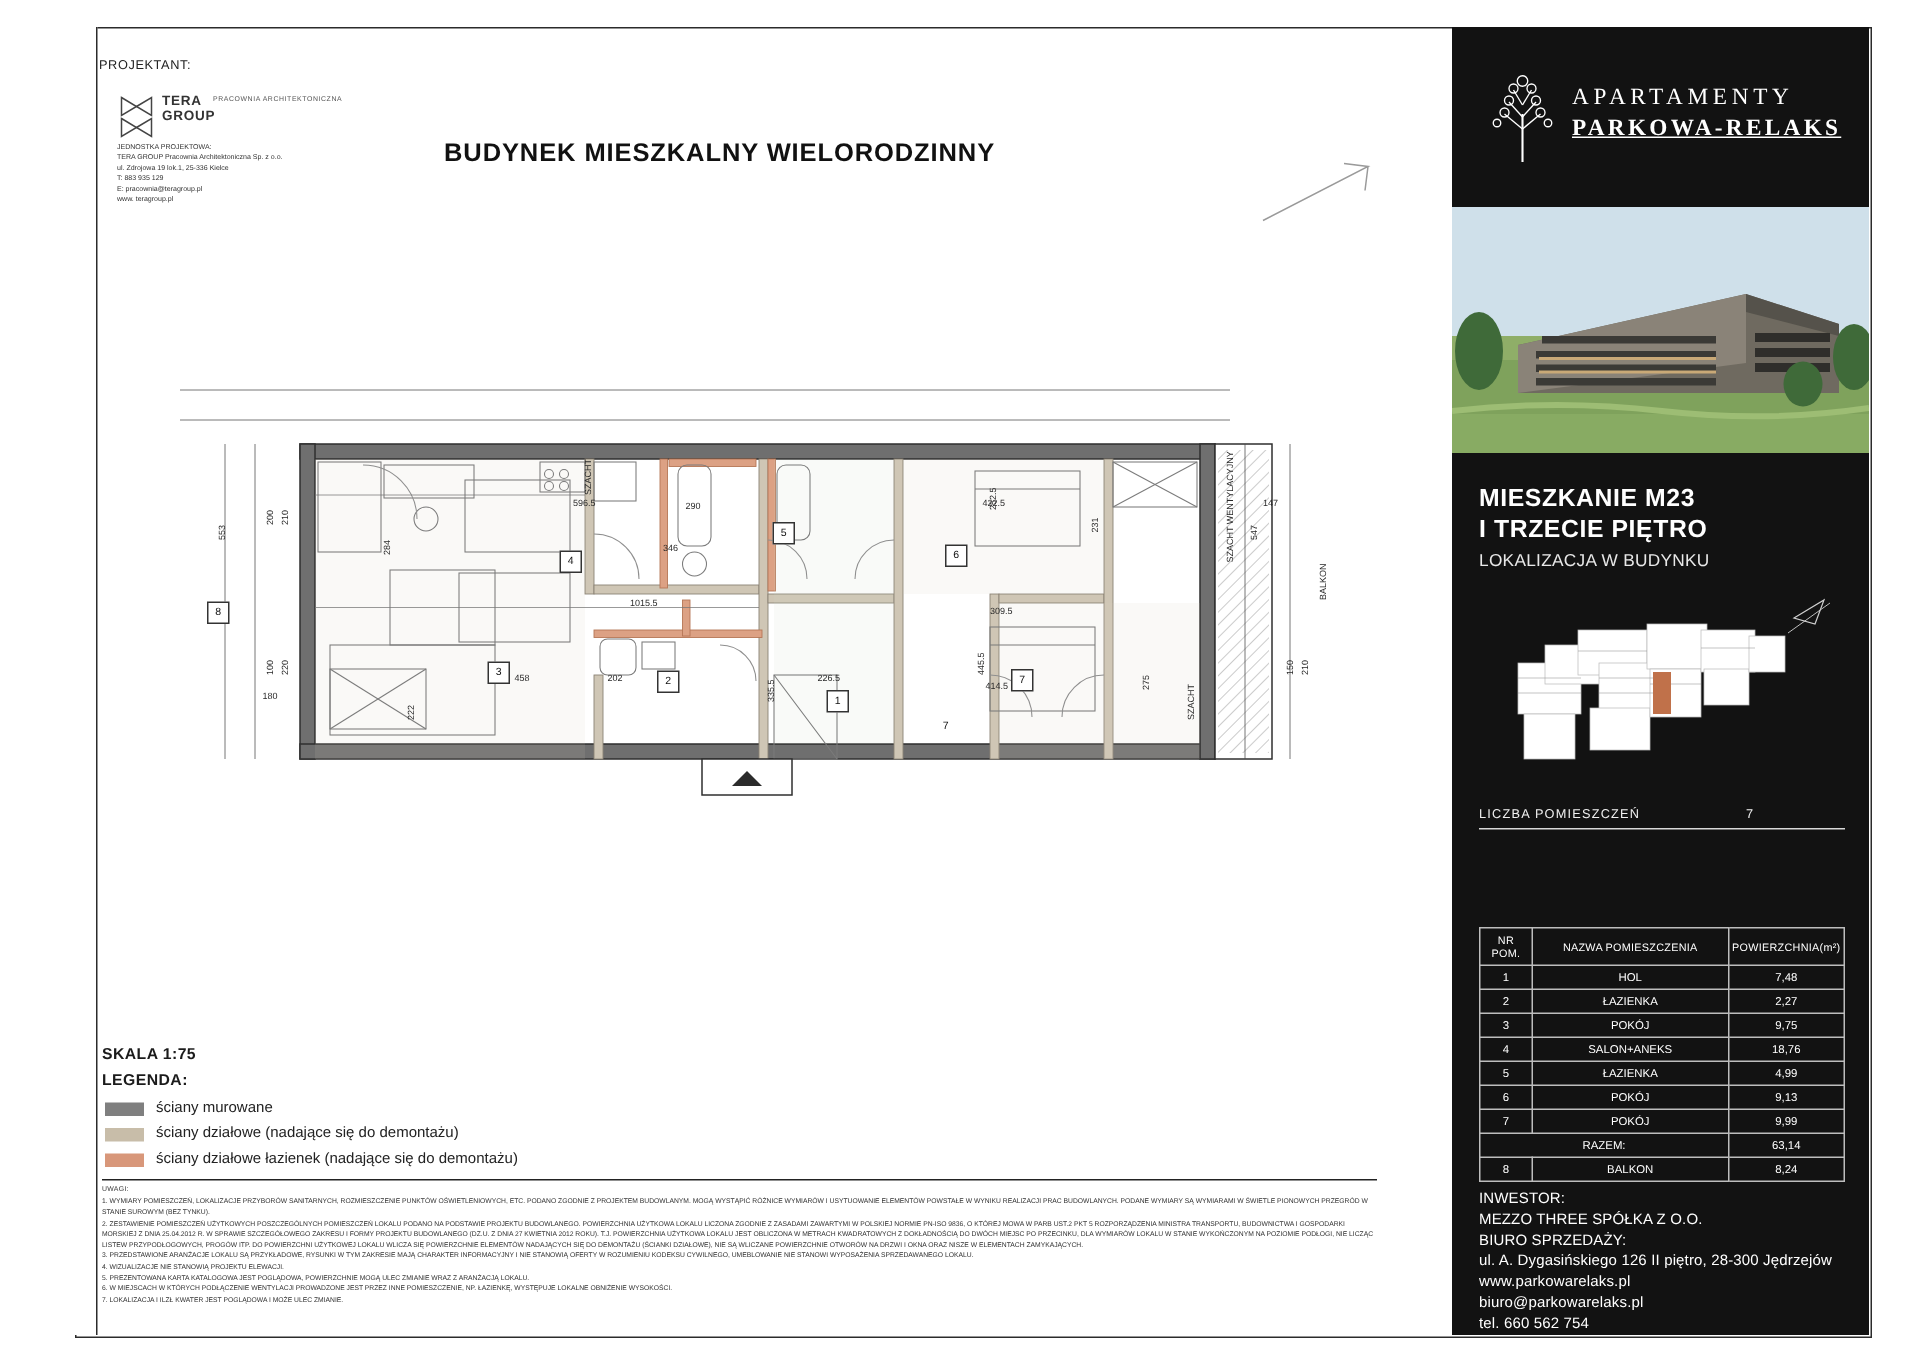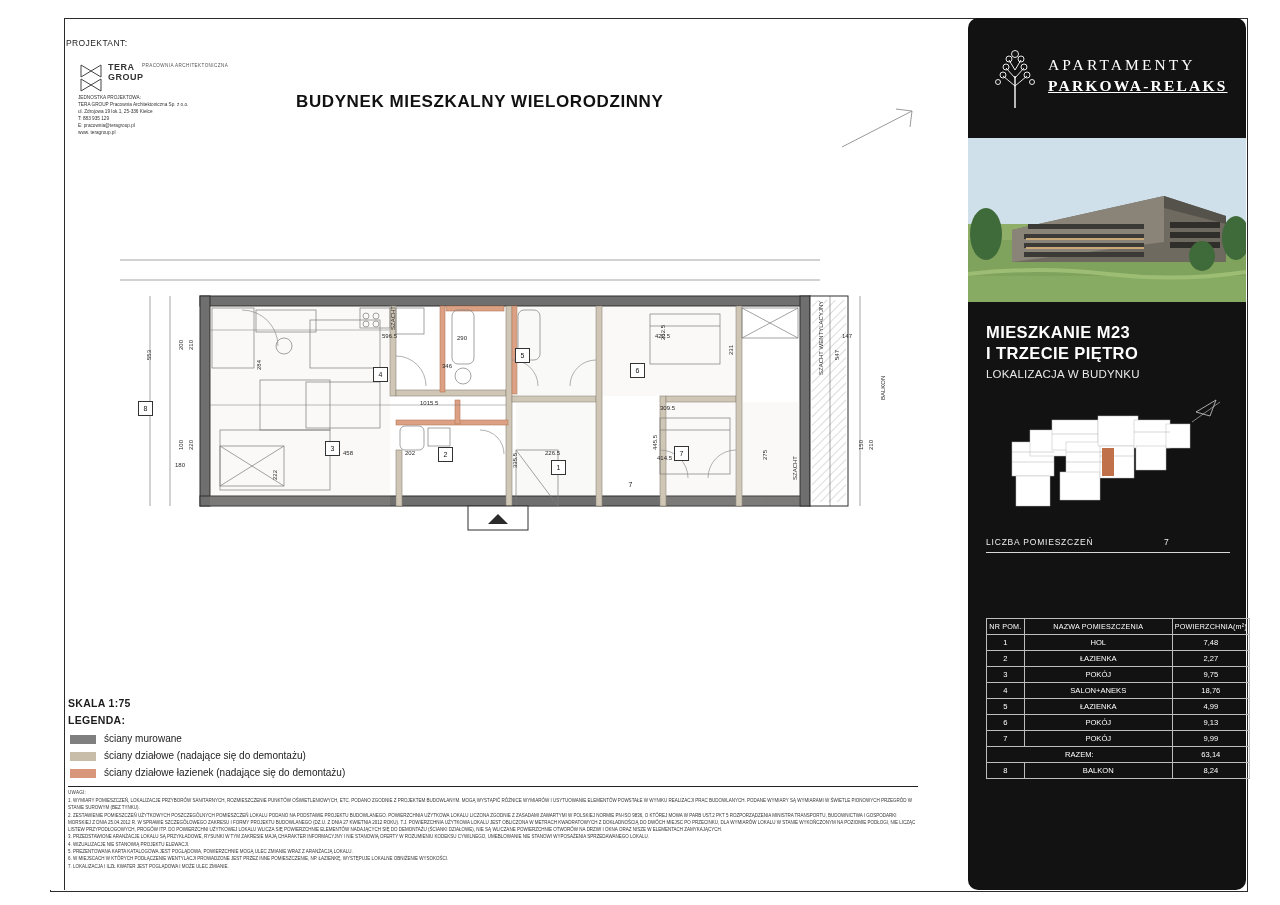--- a/index.html
+++ b/index.html
@@ -21,37 +21,37 @@
 
   .skala{position:absolute;left:68px;top:697px;font-size:10.5px;font-weight:bold;letter-spacing:.3px;}
   .legenda{position:absolute;left:68px;top:714px;font-size:10.5px;font-weight:bold;letter-spacing:.3px;}
   .leg-item{position:absolute;font-size:10px;color:#222;}
   .leg-sw{position:absolute;width:26px;height:9px;}
   .uwagi-t{position:absolute;left:68px;top:790px;font-size:4.6px;color:#333;letter-spacing:.2px;}
   .uwagi{position:absolute;left:68px;top:797px;width:850px;font-size:4.5px;line-height:1.62;color:#333;}
   .uline{position:absolute;left:68px;top:786px;width:850px;height:1px;background:#222;}
 
   
-  .rpanel{position:absolute;left:968px;top:18px;width:278px;height:872px;background:#121212;color:#fff;border-radius:10px;}
+  .rpanel{position:absolute;left:968px;top:18px;width:278px;height:872px;background:#121212;color:#fff;}
   .brand{position:absolute;left:0;top:22px;width:278px;height:86px;}
   .tree{position:absolute;left:22px;top:6px;width:50px;height:66px;}
   .brand-1{position:absolute;left:80px;top:16px;font-size:15.5px;letter-spacing:3.1px;font-family:"Liberation Serif",serif;}
   .brand-2{position:absolute;left:80px;top:37px;font-size:15.5px;letter-spacing:2.2px;font-weight:bold;font-family:"Liberation Serif",serif;text-decoration:underline;}
   .render{position:absolute;left:0;top:120px;width:278px;height:164px;overflow:hidden;background:#6f8a5a;}
 
   .m-title{position:absolute;left:18px;top:305px;font-size:16.5px;font-weight:bold;letter-spacing:.4px;}
   .m-title2{position:absolute;left:18px;top:326px;font-size:16.5px;font-weight:bold;letter-spacing:.4px;text-align:right;}
   .m-sub{position:absolute;left:18px;top:350px;font-size:11.5px;letter-spacing:.2px;color:#e8e8e8;}
 
   .keyplan{position:absolute;left:18px;top:372px;width:244px;height:140px;}
   .lp-line{position:absolute;left:18px;top:534px;width:244px;height:1px;background:#d8d8d8;}
   .lp-text{position:absolute;left:18px;top:519px;font-size:8.5px;letter-spacing:.8px;color:#efefef;}
   .lp-val{position:absolute;left:196px;top:519px;font-size:8.5px;color:#efefef;}
 
-  table.tab{position:absolute;left:18px;top:600px;width:264px;border-collapse:collapse;font-size:7.6px;}
+  table.tab{position:absolute;left:18px;top:600px;width:244px;border-collapse:collapse;font-size:7.6px;}
   table.tab td,table.tab th{border:1px solid #bdbdbd;color:#fff;padding:3px 2px;text-align:center;font-weight:normal;}
   table.tab th{font-size:7.2px;letter-spacing:.2px;}
   td.c1{width:34px;} td.c2{width:150px;} td.c3{width:60px;}
   td.razem{text-align:left;padding-left:4px;font-weight:bold;}
 
   .inv{position:absolute;left:18px;top:775px;font-size:10px;line-height:1.38;letter-spacing:.1px;}
 
   
   .dw{position:absolute;left:60px;top:150px;width:900px;height:540px;}
   .tx{position:absolute;font-size:6px;color:#2a2a2a;font-family:"Liberation Sans",sans-serif;}
@@ -424,15 +424,24 @@
           <td class="c3">63,14</td>
         </tr>
         <tr>
           <td class="c1">8</td>
           <td class="c2">BALKON</td>
           <td class="c3">8,24</td>
         </tr>
       </tbody>
     </table>
 
+    <div class="inv">
+      <div>INWESTOR:</div>
+      <div>MEZZO THREE SPÓŁKA Z O.O.</div>
+      <div>BIURO SPRZEDAŻY:</div>
+      <div>ul. A. Dygasińskiego 126 II piętro, 28-300 Jędrzejów</div>
+      <div>www.parkowarelaks.pl</div>
+      <div>biuro@parkowarelaks.pl</div>
+      <div>tel. 660 562 754</div>
+    </div>
 
   </div>
 </div>
 
 </body></html>

